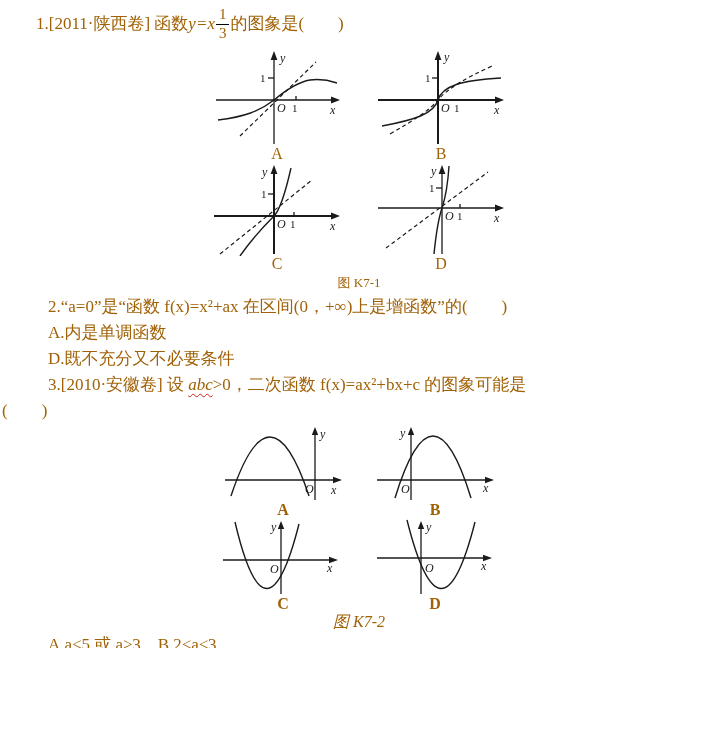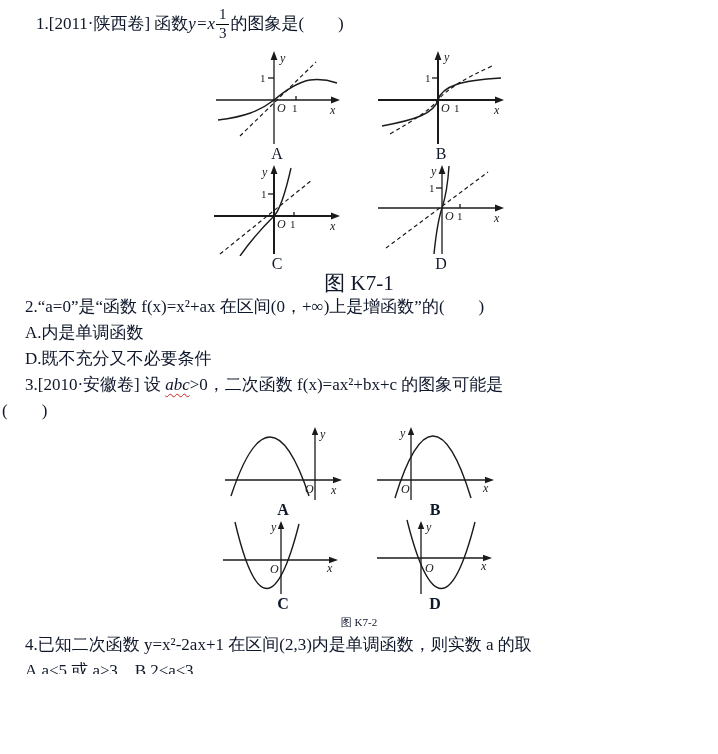--- a/index.html
+++ b/index.html
@@ -1,42 +1,42 @@
 <!DOCTYPE html>
 <html><head>
 <meta charset="utf-8">
 <style>
   html,body{margin:0;padding:0;background:#ffffff;}
   .doc{
     position:relative;
     width:718px;height:754px;
     overflow:hidden;
     background:#ffffff;
-    color:#0f172a;
+    color:#a16207;
     font-family:"Liberation Serif","DejaVu Serif",serif;
     font-size:17px;line-height:26px;
   }
-  .para{padding-left:25px;white-space:nowrap;}
+  .para{padding-left:48px;white-space:nowrap;}
   .para.noindent{padding-left:2px;}
   .mathvar{font-style:italic;}
   
   .q1line{display:flex;align-items:center;height:48px;padding-left:36px;}
   .frac{display:inline-flex;flex-direction:column;align-items:center;
         font-size:15px;line-height:1.15;margin:0 1px;vertical-align:middle;}
   .frac .num{display:block;border-bottom:1px solid #000;padding:0 3px;}
   .frac .den{display:block;padding:0 3px;}
   
   .fig{width:100%;text-align:center;}
   .fig-grid{display:flex;justify-content:center;gap:30px;}
   .fig-grid2{display:flex;justify-content:center;gap:24px;}
   .cell{display:flex;flex-direction:column;align-items:center;}
   .glabel{font-size:16px;line-height:16px;height:16px;}
   .glabel.bold{font-weight:bold;}
-  .caption{font-size:21px;line-height:22px;height:22px;}
-  .caption2{font-size:11px;line-height:20px;height:20px;}
+  .caption{font-size:13px;line-height:22px;height:22px;}
+  .caption2{font-size:16px;line-height:20px;height:20px;font-style:italic;}
   svg{display:block;}
   svg text{font-family:"Liberation Serif","DejaVu Serif",serif;fill:#1a1a1a;}
   .ax{stroke:#1a1a1a;stroke-width:1.3;fill:none;}
   .axthick{stroke:#1a1a1a;stroke-width:2;fill:none;}
   .cv{stroke:#1a1a1a;stroke-width:1.4;fill:none;}
   .dash{stroke:#1a1a1a;stroke-width:1.2;fill:none;stroke-dasharray:4 3;}
   .ah{fill:#1a1a1a;}
   .itx{font-style:italic;font-size:12px;}
   .num1{font-size:11px;}
   .squiggle{font-style:italic;text-decoration:underline wavy #cc2222;text-decoration-thickness:1px;text-underline-offset:3px;}
@@ -198,17 +198,16 @@
           <text x="55" y="13" class="itx">y</text>
           <text x="110" y="52" class="itx">x</text>
           <text x="54" y="54" class="itx">O</text>
         </svg>
         <div class="glabel bold">D</div>
       </div>
     </div>
     <div class="caption2">图 K7-2</div>
   </div>
 
-  <div class="para">4.已知二次函数 y=x²-2ax+1 在区间(2,3)内是单调函数，则实数 a 的取</div>
 
   <div class="para partialline">A.a≤5 或 a≥3　B.2≤a≤3</div>
 
 </div>
 
 </body></html>

